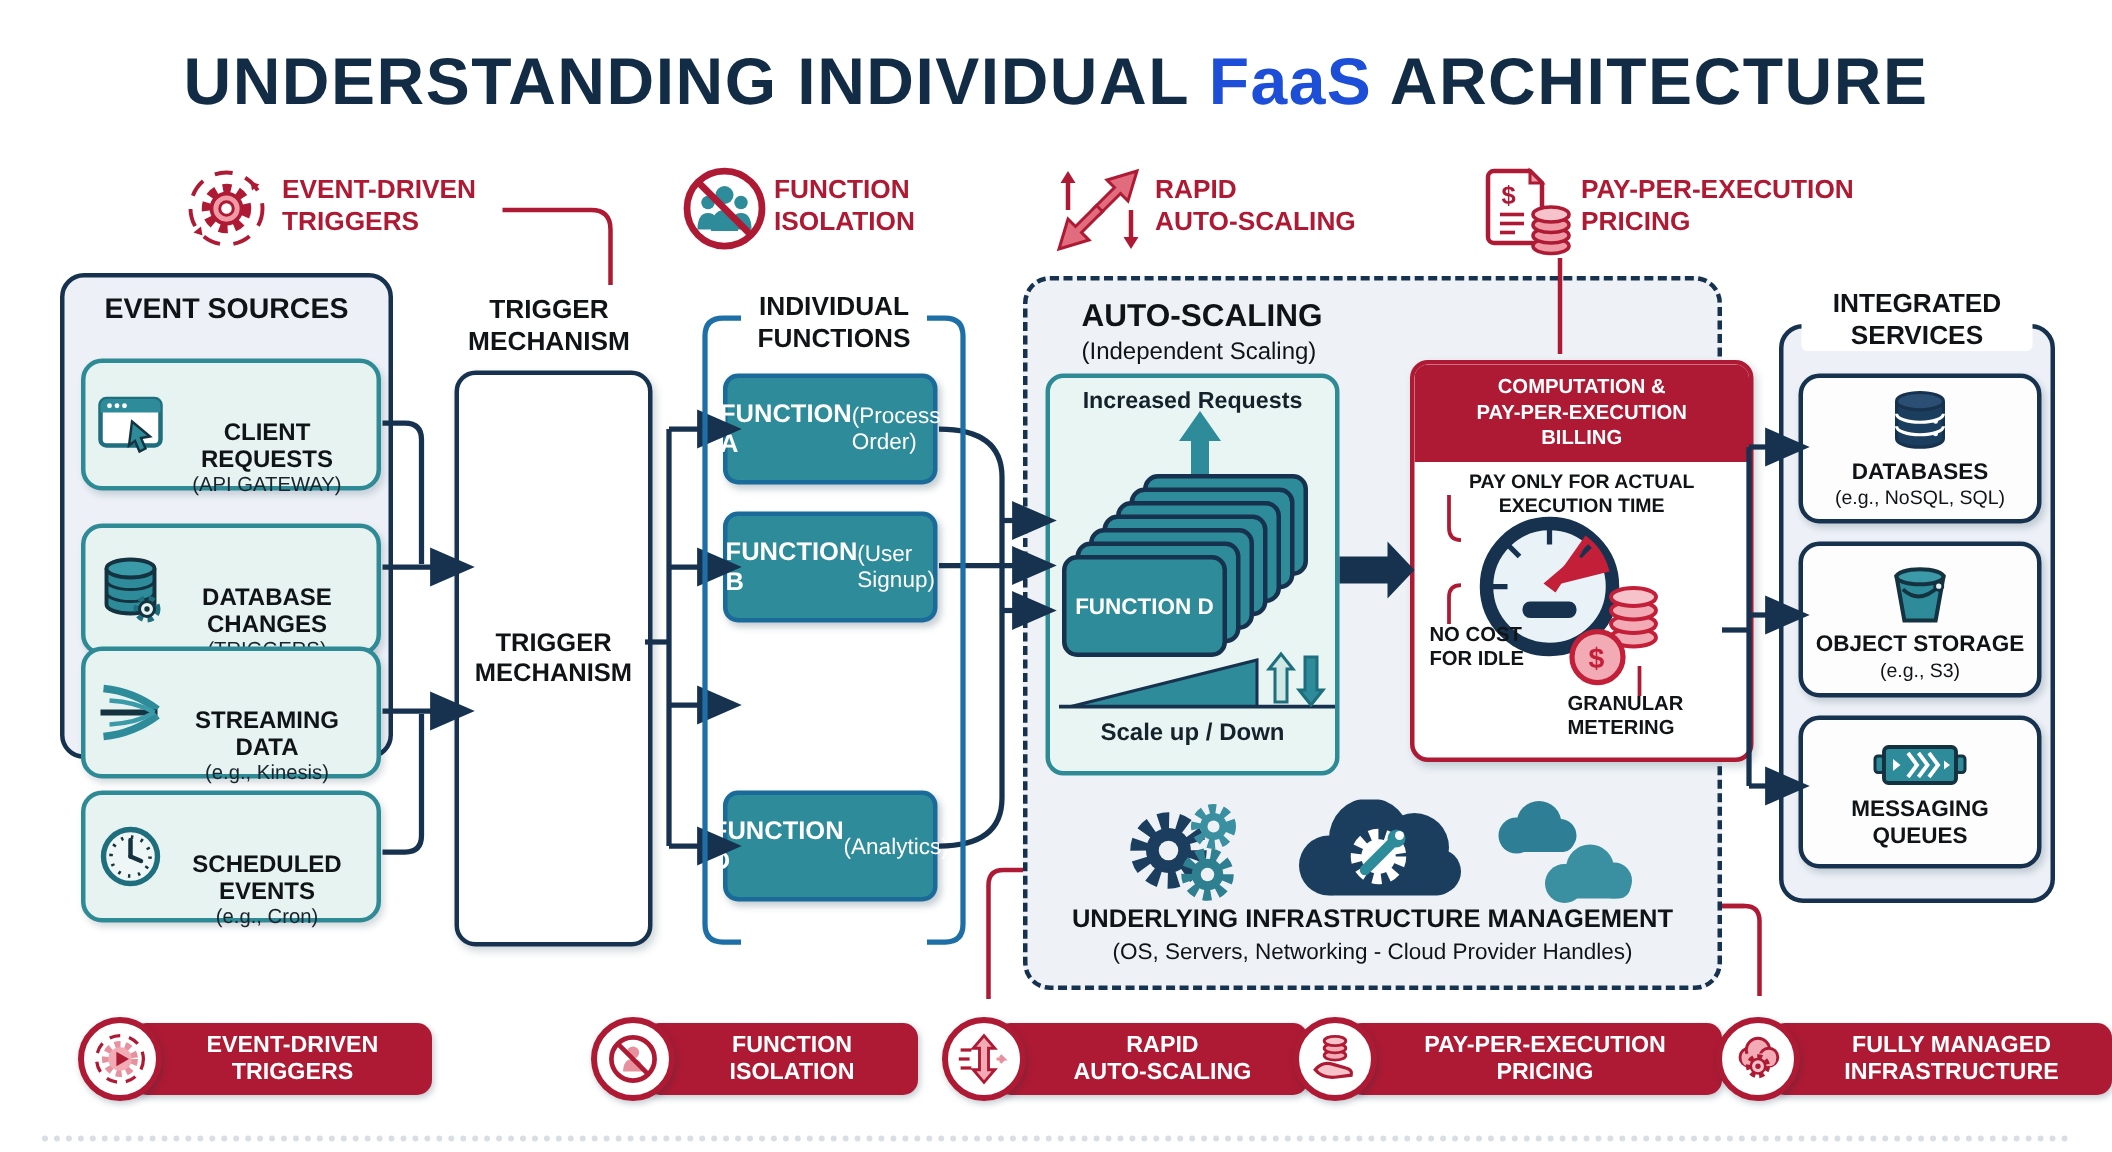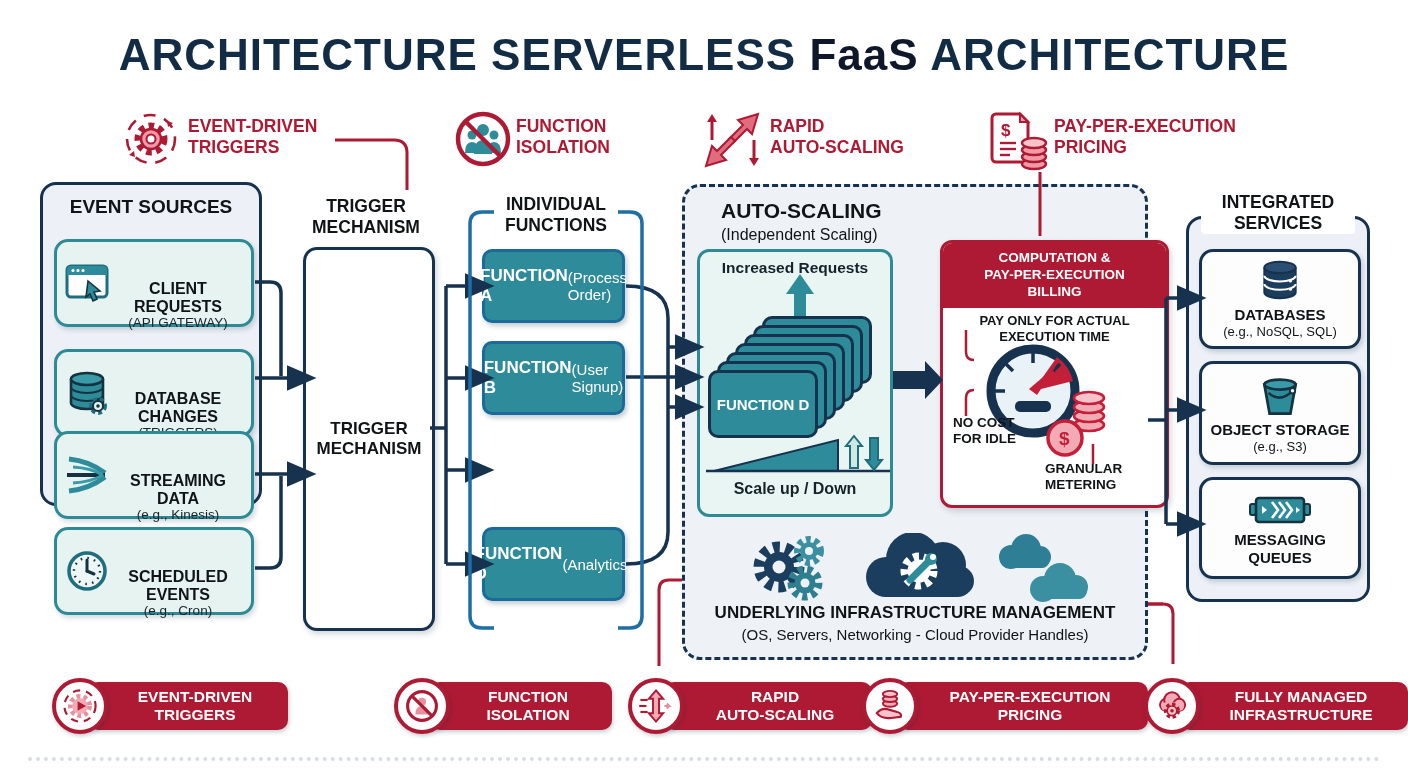--- a/index.html
+++ b/index.html
@@ -3,21 +3,21 @@
 <meta charset="utf-8">
 <style>
   html,body{margin:0;padding:0;background:#fff;}
   #canvas{position:relative;width:1408px;height:768px;background:#ffffff;overflow:hidden;
           font-family:"Liberation Sans",sans-serif;color:#101417;}
   .abs{position:absolute;}
   .pre{white-space:pre-line;}
   
   .title{position:absolute;top:30px;left:0;width:100%;text-align:center;
          font-size:44px;font-weight:800;letter-spacing:1px;color:#132c46;}
-  .title .accent{color:#0f172a;}
+  .title .accent{color:#1d4ed8;}
   
   .feat-label{position:absolute;font-size:17.5px;font-weight:800;color:#ae1a33;line-height:1.2;}
   
   .panel{position:absolute;border:3.5px solid #16324e;border-radius:16px;background:#edf1f7;box-sizing:border-box;}
   .panel-title{margin-top:11px;text-align:center;font-size:19px;font-weight:800;color:#101417;}
   .src-card{position:absolute;left:11px;width:200px;height:88px;border:3px solid #2e8b96;border-radius:14px;
             background:#e6f3f1;display:flex;align-items:center;padding:4px 6px;box-sizing:border-box;
             box-shadow:2px 3px 5px rgba(20,50,70,.18);}
   .src-text{flex:1;text-align:center;margin-top:44px;}
   .src-title{font-size:16px;font-weight:800;line-height:1.12;}
@@ -67,21 +67,21 @@
               font-size:15.5px;font-weight:800;text-align:center;line-height:1.15;z-index:2;
               box-shadow:1px 2px 4px rgba(20,50,70,.25);}
   .overlay{position:absolute;left:0;top:0;z-index:2;pointer-events:none;}
   .bottom-rule{position:absolute;left:28px;right:28px;top:757px;border-top:4px dotted #d9dee4;}
 </style>
 </head>
 <body>
 
 <div id="canvas">
 
-  <div class="title"><span>ARCHITECTURE SERVERLESS </span><span class="accent">FaaS</span><span> ARCHITECTURE</span></div>
+  <div class="title"><span>UNDERSTANDING INDIVIDUAL </span><span class="accent">FaaS</span><span> ARCHITECTURE</span></div>
 
   <svg class="abs" style="left:120px;top:108px" width="62" height="62" viewBox="0 0 62 62">
     <circle cx="31" cy="31" r="24" fill="none" stroke="#ae1a33" stroke-width="2.6" stroke-dasharray="12 9"></circle>
     <path d="M47,13 l6,2 l-5,4 z" fill="#ae1a33"></path>
       <path d="M15,49 l-6,-2 l5,-4 z" fill="#ae1a33"></path>
     <circle cx="31" cy="31" r="12" fill="none" stroke="#ae1a33" stroke-width="9" stroke-dasharray="5 4"></circle>
     <circle cx="31" cy="31" r="10" fill="#ef9aa6" stroke="#ae1a33" stroke-width="2.5"></circle>
     <circle cx="31" cy="31" r="4.5" fill="#fff" stroke="#ae1a33" stroke-width="2"></circle>
   </svg>
   <div class="feat-label pre abs" style="left:188px;top:116px">EVENT-DRIVEN

